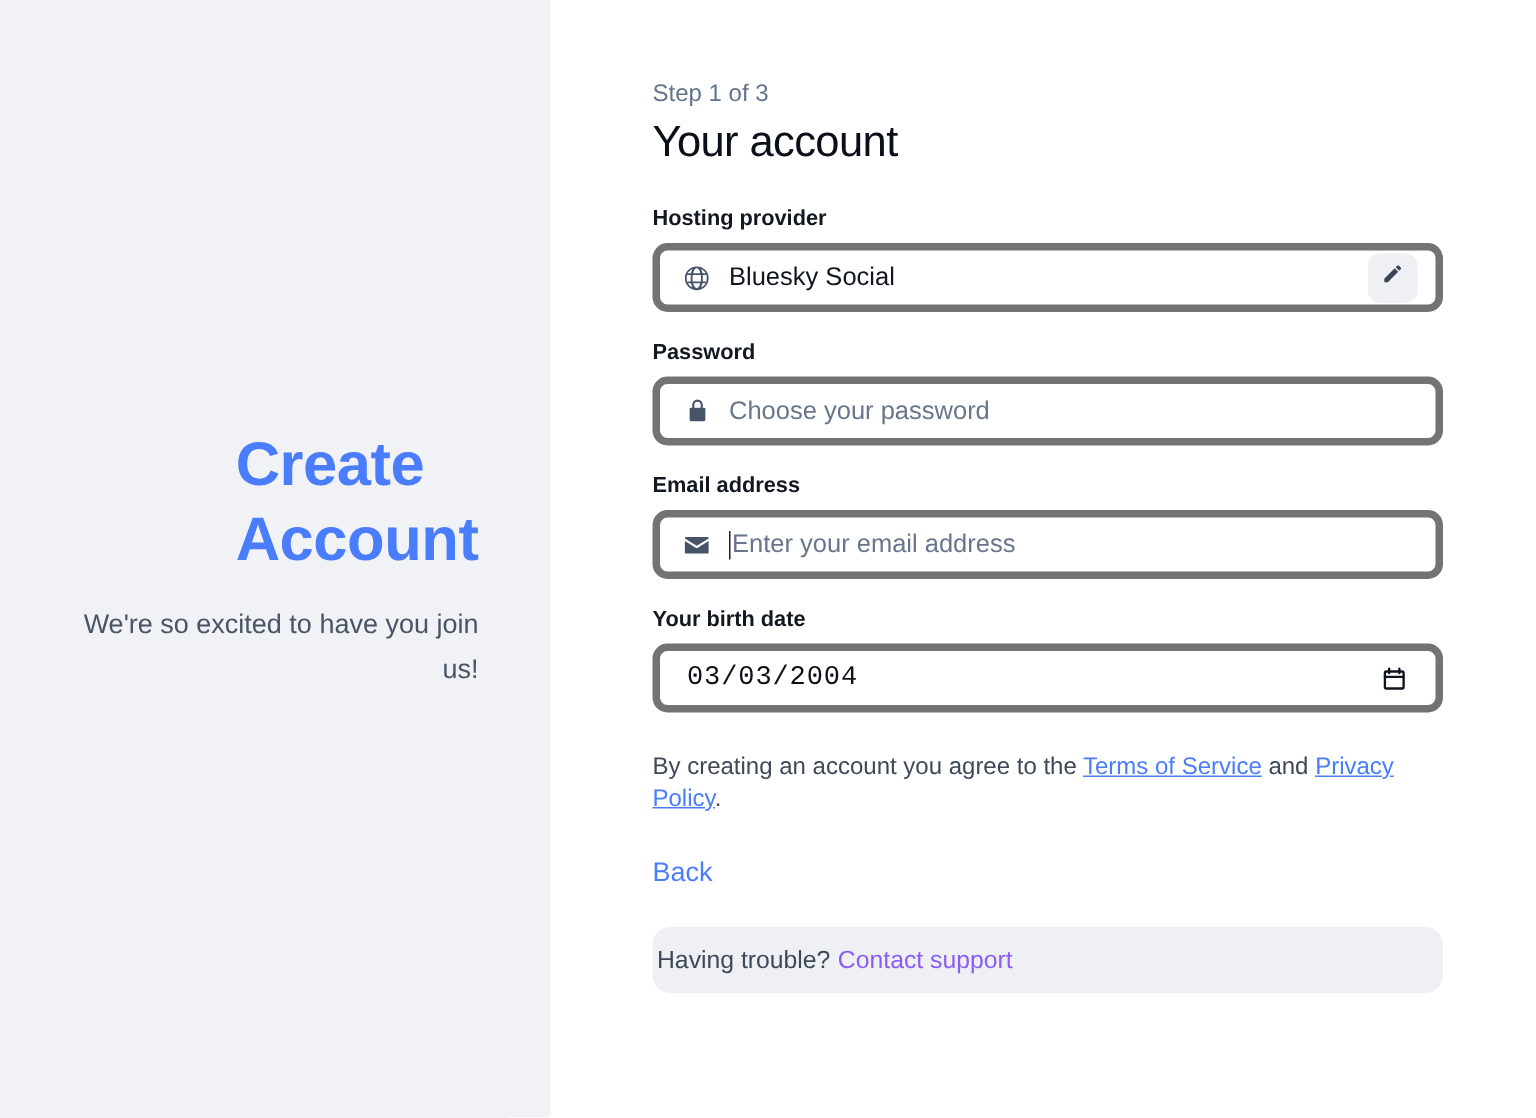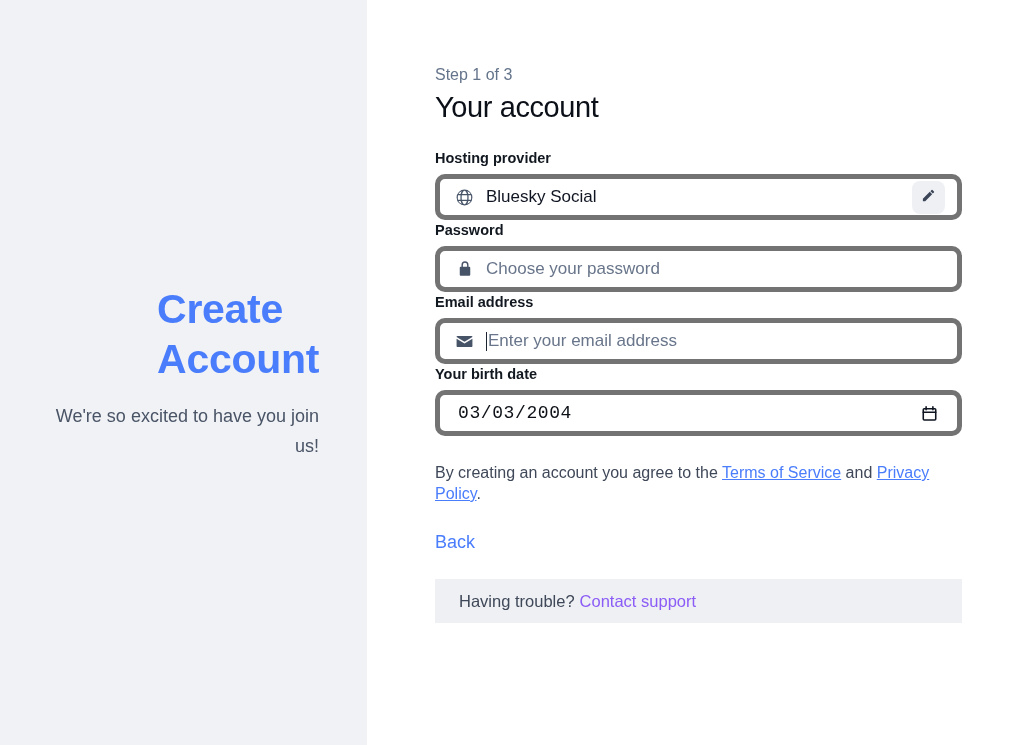--- a/index.html
+++ b/index.html
@@ -50,40 +50,40 @@
   
   .right-panel {
     flex: 1 1 auto;
     height: 745px;
     background: #ffffff;
     position: relative;
   }
   .form-wrap {
     position: absolute;
     left: 68px;
-    top: 64px;
+    top: 52px;
     width: 527px;
   }
 
   .step-label {
     font-size: 16px;
     line-height: 22px;
     color: #64748b;
     margin-bottom: 2px;
   }
   .page-title {
     font-size: 29px;
     line-height: 38px;
     font-weight: normal;
     color: #0b0f17;
     letter-spacing: -0.4px;
     margin-bottom: 22px;
   }
 
-  .field-group { }
+  .field-group { margin-bottom: 17px; }
   .field-label {
     font-size: 14.5px;
     line-height: 20px;
     font-weight: bold;
     color: #121820;
     margin-bottom: 6px;
   }
 
   .field-box {
     position: relative;
@@ -181,24 +181,24 @@
     color: #4a7dfc;
     text-decoration: none;
     cursor: pointer;
   }
 
   .support-bar {
     margin-top: 26px;
     width: 527px;
     height: 44px;
     background: #eef0f4;
-    border-radius: 0;
-    display: flex;
-    align-items: center;
-    padding: 0 24px;
+    border-radius: 12px;
+    display: flex;
+    align-items: center;
+    padding: 0 3px;
     font-size: 16.5px;
     color: #3f4858;
   }
   .support-bar a {
     color: #8b5cf6;
     text-decoration: none;
     margin-left: 5px;
     cursor: pointer;
   }
 </style>

